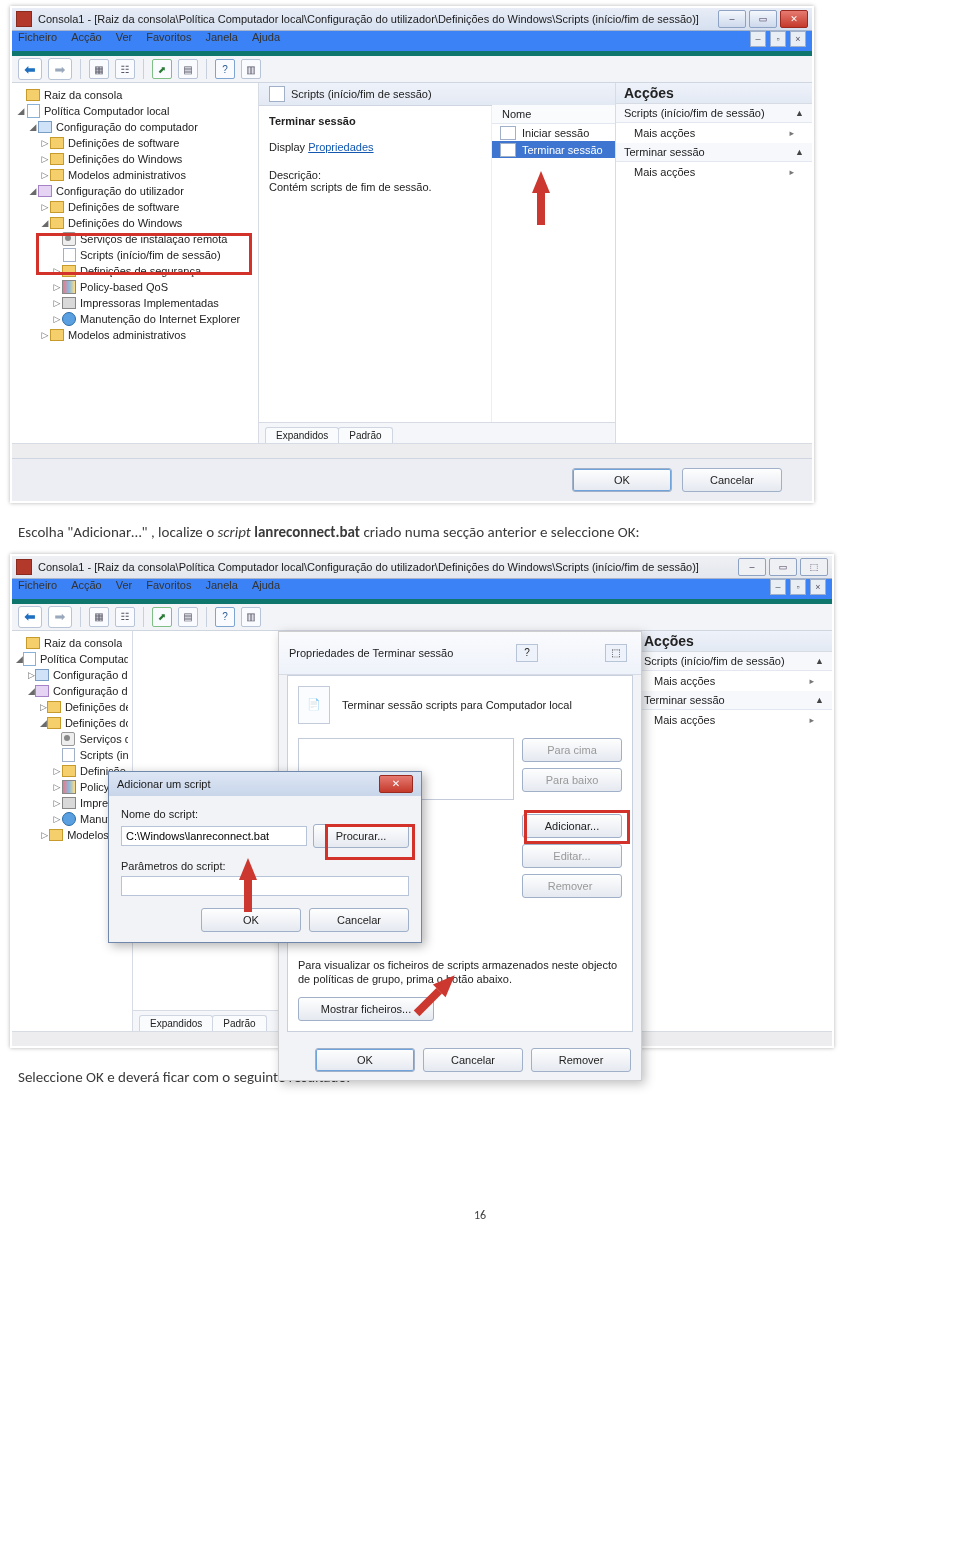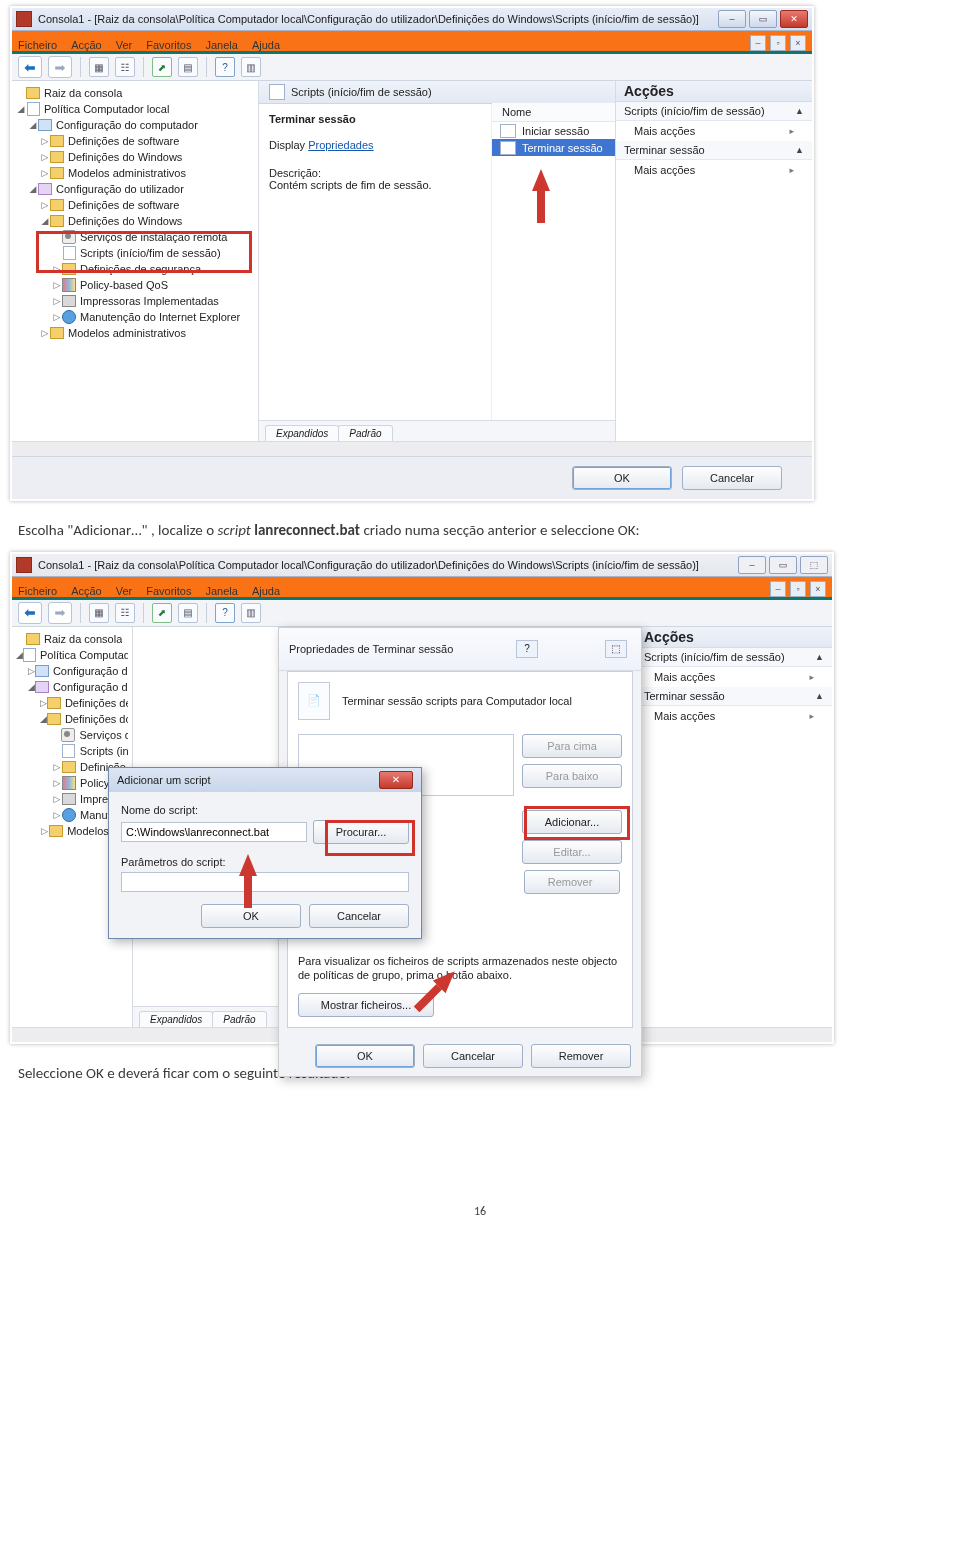--- a/index.html
+++ b/index.html
@@ -9,21 +9,21 @@
   .bold { font-weight:bold; }
   .page-num { text-align:center; font-family:Calibri,sans-serif; font-size:12px; color:#444; margin-top:120px; padding-bottom:30px;}
   
   .shot { border:2px solid #fff; box-shadow:0 0 4px rgba(0,0,0,.3); margin:6px 0 6px 0; background:#eceef3; position:relative;}
   .titlebar { background:linear-gradient(#e8edf6,#d6e0f0); height:22px; display:flex; align-items:center; padding:0 4px; border-bottom:1px solid #a7b5cc;}
   .titlebar .tico { width:14px; height:14px; background:#b33a2b; border:1px solid #8a2a1f; margin-right:6px;}
   .titlebar .ttl { flex:1; font-size:11px; color:#1a1a1a; white-space:nowrap; overflow:hidden;}
   .winbtns { display:flex; gap:3px;}
   .winbtn { width:26px; height:16px; border:1px solid #8ea3c3; background:linear-gradient(#f4f7fc,#cdd9ec); font-size:9px; display:flex;align-items:center;justify-content:center; color:#435; border-radius:2px;}
   .winbtn.close { background:linear-gradient(#e67a72,#c43a2b); color:#fff; border-color:#9a2a20;}
-  .menubar { background:#f97316; height:20px; display:flex; align-items:flex-end; padding:0 6px; border-bottom:3px solid #0f766e; gap:14px;}
+  .menubar { background:#3b82f6; height:20px; display:flex; align-items:flex-start; padding:0 6px; border-bottom:5px solid #0f766e; gap:14px;}
   .menubar span { color:#333; }
   .menubar .mdi { margin-left:auto; display:flex; gap:4px;}
   .mdi .mb { width:14px;height:14px;border:1px solid #9fb0c8;background:#e9edf4;font-size:9px;display:flex;align-items:center;justify-content:center;color:#556;}
   .toolbar { background:#f3f4f8; height:26px; display:flex; align-items:center; padding:0 6px; gap:6px; border-bottom:1px solid #d0d6e0;}
   .navarrow { width:22px;height:20px; border:1px solid #b7c3d6; background:#fff; border-radius:3px; display:flex;align-items:center;justify-content:center; }
   .navarrow.back { color:#1e6fbf; font-weight:bold; font-size:13px;}
   .navarrow.fwd { color:#99a8bc; font-size:13px;}
   .tbico { width:18px;height:18px; border:1px solid #b7c3d6; background:#f9fbff; border-radius:2px; display:flex;align-items:center;justify-content:center; font-size:10px; color:#556;}
   .tbico.grn { border-color:#7fbf86; color:#2a7a34;}
   .tbico.blu { border-color:#7fa4d0; color:#2a5c96;}
@@ -51,21 +51,21 @@
   .mid-right { flex:1;}
   .panehdr { background:linear-gradient(#eef2fa,#e3e9f3); height:22px; border-bottom:1px solid #cfd6e2; display:flex;align-items:center;padding:0 10px; font-size:11px;}
   .panehdr .phico{ width:14px;height:14px;border:1px solid #9fb0c8;background:#fff;margin-right:6px;}
   .mid-left .body { padding:10px;}
   .mid-left h4 { margin:0 0 14px 0; font-size:11px;}
   .linkblue { color:#1257b0; text-decoration:underline;}
   .colhdr { background:#fafbfd; height:18px;border-bottom:1px solid #e3e7ef; padding:0 10px; display:flex;align-items:center;}
   .listitem { display:flex;align-items:center;height:17px;padding:0 8px; gap:6px;}
   .listitem.sel { background:#3e75d0; color:#fff;}
   .lico{width:14px;height:12px;background:#fff;border:1px solid #9fb0c8;}
-  .tabs-bottom { height:20px; background:#f5f6fa; border-top:1px solid #d7dce4; display:flex;align-items:flex-end;padding-left:6px;font-style:italic;}
+  .tabs-bottom { height:20px; background:#f5f6fa; border-top:1px solid #d7dce4; display:flex;align-items:flex-end;padding-left:6px;}
   .tabb{ padding:2px 10px; border:1px solid #cfd6e2; border-bottom:none; background:#fafbfd; margin-right:-1px; font-size:10px; border-radius:3px 3px 0 0;}
   .actions { width:196px; background:#fff;}
   .actions .ah { background:linear-gradient(#eef2fa,#e3e9f3); height:20px; border-bottom:1px solid #d7dce4; padding:0 8px; display:flex;align-items:center; font-weight:bold; font-size:14px;}
   .actions .grp { background:#f6f8fc; border-bottom:1px solid #e3e7ef; padding:3px 8px; font-size:11px; display:flex;align-items:center;justify-content:space-between;}
   .actions .grp .tri{color:#444;font-size:9px;}
   .actions .itm { padding:4px 18px; font-size:11px; display:flex;justify-content:space-between;align-items:center;}
   .actions .itm .ar{color:#777;font-size:9px;}
   .bottom-btns { background:#eceef3; border-top:1px solid #cfd6e2; height:42px; display:flex;justify-content:flex-end;align-items:center;gap:10px; padding-right:30px;}
   .btn { height:22px; min-width:74px; padding:0 12px; background:linear-gradient(#fefefe,#e5e9f0); border:1px solid #9fb0c8; border-radius:3px; font-size:11px; display:inline-flex;align-items:center;justify-content:center;}
   .btn.primary { box-shadow:0 0 0 1px #6fa3dc inset;}
@@ -488,21 +488,21 @@
       </div>
       <div class="inner" style="position:relative;">
         <div class="iconrow">
           <div class="pico">📄</div>
           <span>Terminar sessão scripts para Computador local</span>
         </div>
         <div style="display:flex;gap:8px;">
           <div style="flex:1;">
             <div class="listbox"></div>
           </div>
-          <div style="display:flex;flex-direction:column;gap:6px;align-items:center;">
+          <div style="display:flex;flex-direction:column;gap:6px;">
             <div class="btn disabled" style="color:#999;">Para cima</div>
             <div class="btn disabled" style="color:#999;">Para baixo</div>
             <div style="height:10px;"></div>
             <div class="btn">Adicionar...</div>
             <div class="btn disabled" style="color:#999;">Editar...</div>
             <div class="btn disabled" style="color:#999;padding-left:8px;">Remover</div>
           </div>
         </div>
         <div class="redbox" style="right:2px;top:134px;width:100px;height:28px;"></div>
         <div class="note">Para visualizar os ficheiros de scripts armazenados neste objecto de políticas de grupo, prima o botão abaixo.</div>

